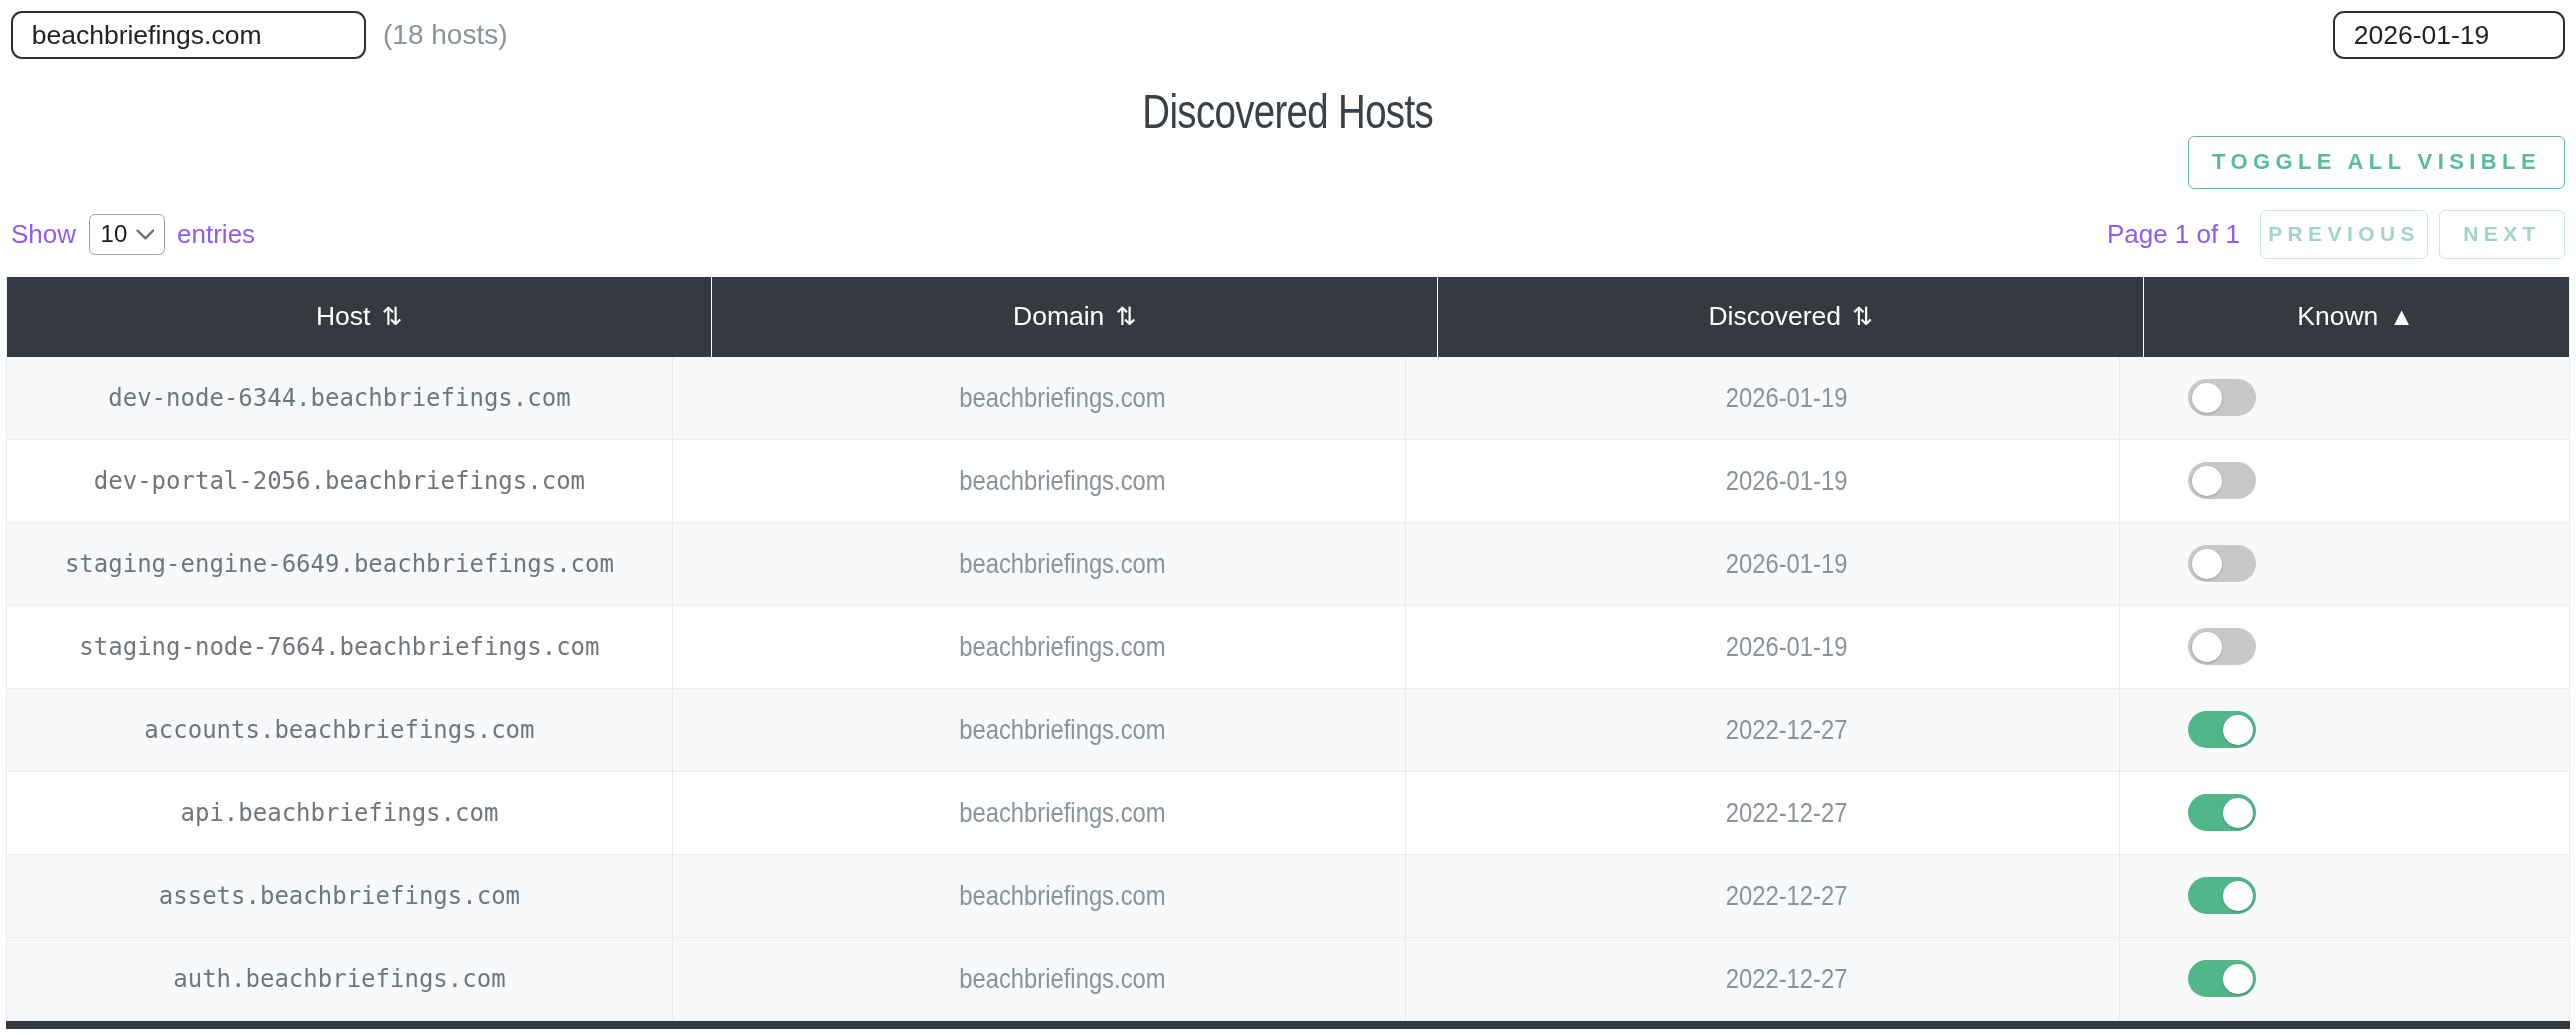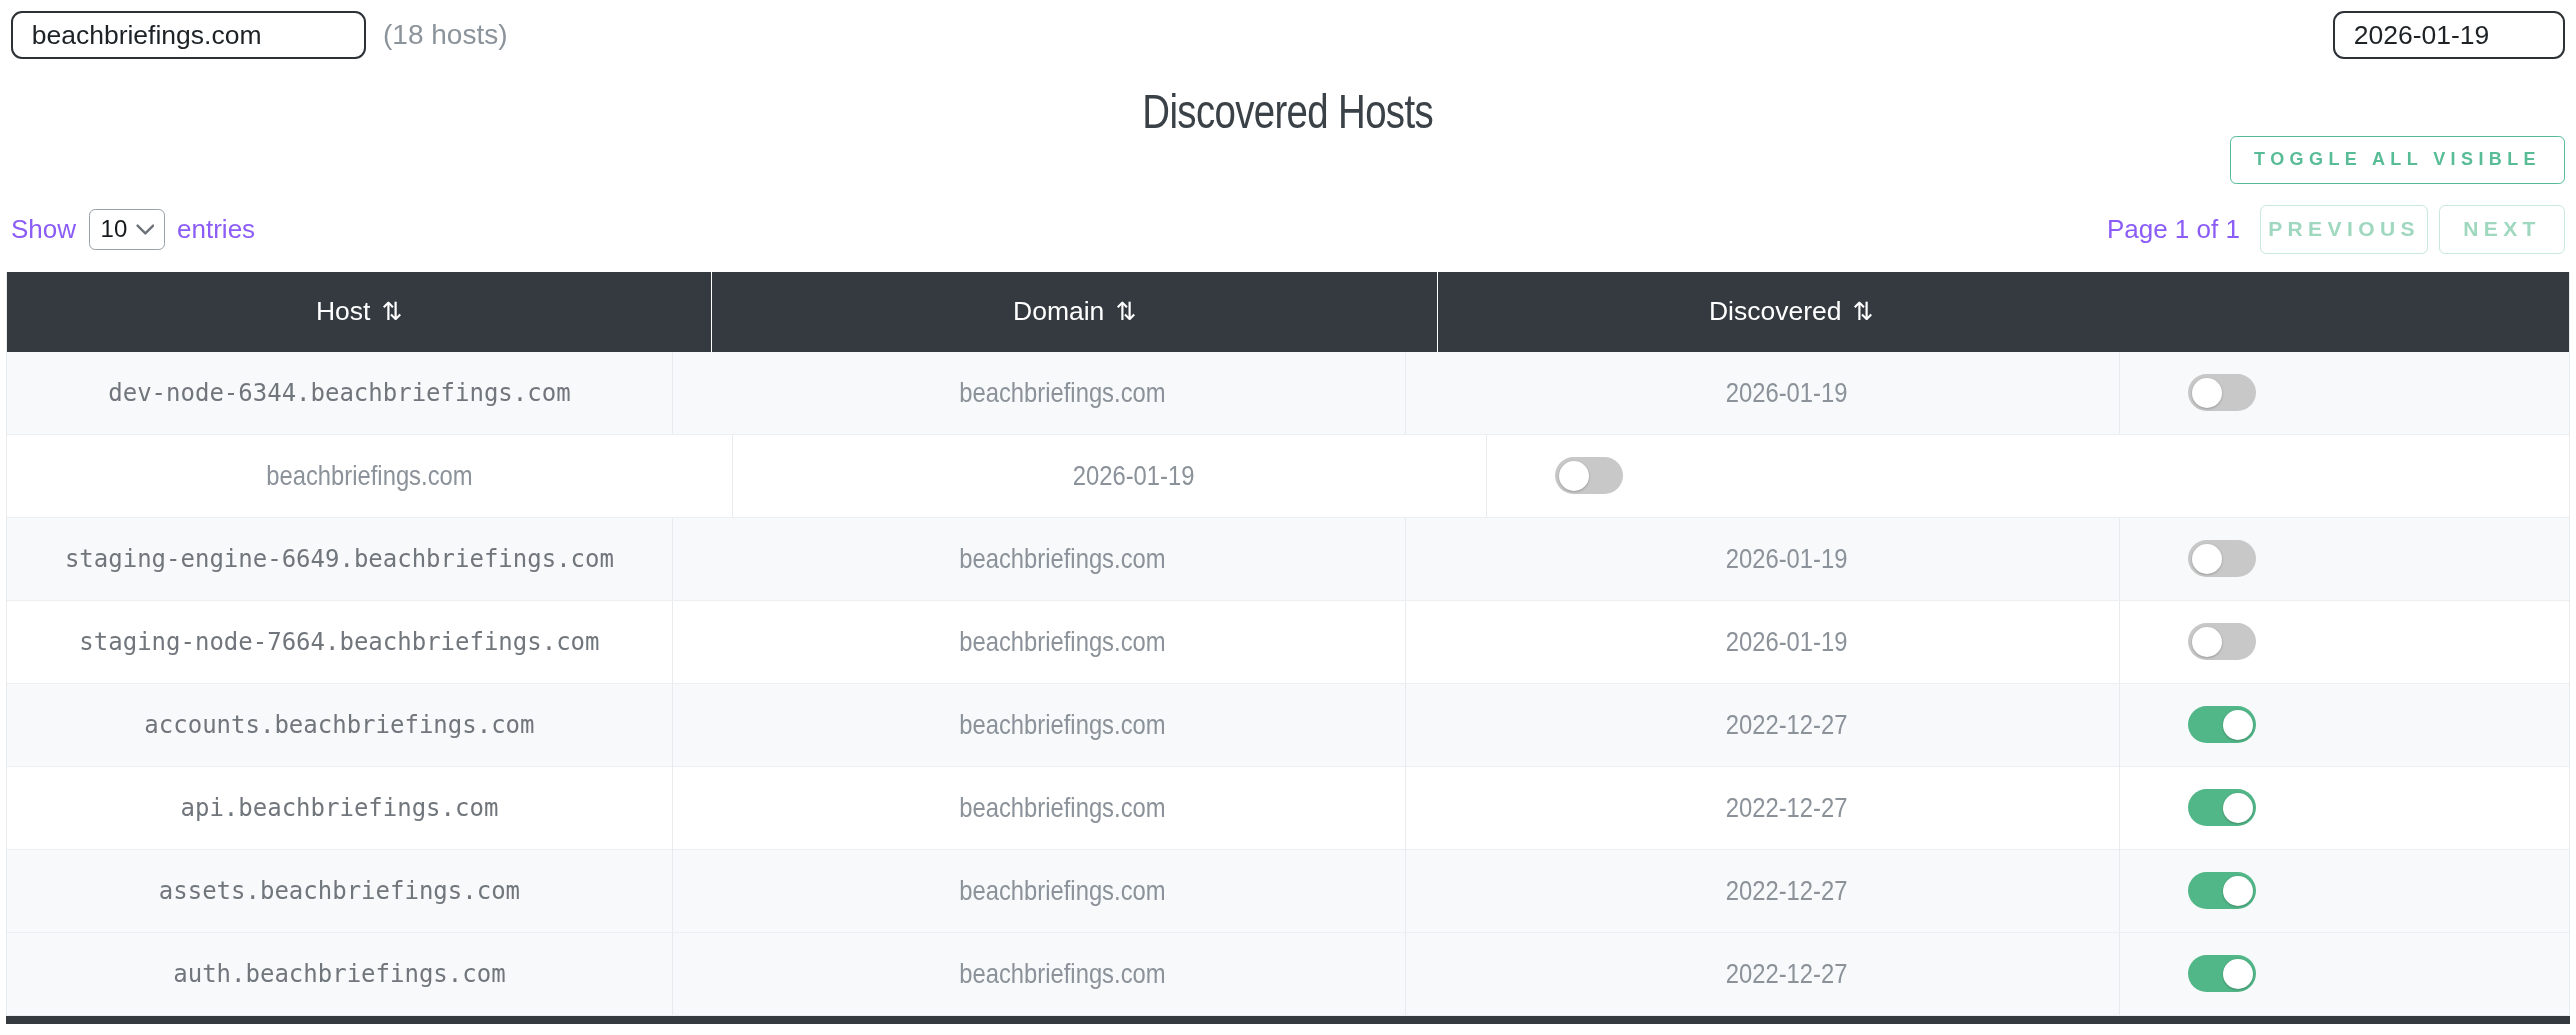--- a/index.html
+++ b/index.html
@@ -18,21 +18,21 @@
 
   
   .title-row { text-align:center; margin-top:25px; height:50px; }
   .page-title { display:inline-block; font-size:48px; font-weight:400; color:#3a4147;
                 transform:scaleX(0.80); letter-spacing:-0.8px; white-space:nowrap; }
 
   
   .btn-row { display:flex; justify-content:flex-end; padding:0 11px; margin-top:1.6px; }
   .btn { background:#fff; border-radius:6.2px; font-family:"Liberation Sans",sans-serif;
          font-weight:700; cursor:pointer; white-space:nowrap; }
-  .btn-accent { border:1.6px solid #56bb95; color:#58bc96; font-size:18px;
+  .btn-accent { border:1.6px solid #56bb95; color:#58bc96; font-size:22px;
                 letter-spacing:5.4px; padding:12.5px 23px; }
   .btn-pale { border:1.6px solid #c8e9da; color:#9fd8bf; font-size:21px;
               letter-spacing:5.4px; padding:11.7px 0; text-align:center; }
   #prev-btn { width:168px; margin-left:17px; }
   #next-btn { width:126px; margin-left:11px; }
 
   
   .controls { display:flex; align-items:center; padding:0 11px; margin-top:18.7px; height:54px; }
   .muted { font-size:26px; color:#8b5cf6; }
   .select-box { display:inline-flex; align-items:center; justify-content:space-between;
@@ -116,39 +116,44 @@
       <span class="sort-icon">⇅</span>
     </div>
     <div class="th col-domain">
       <span>Domain</span>
       <span class="sort-icon">⇅</span>
     </div>
     <div class="th col-disc">
       <span>Discovered</span>
       <span class="sort-icon">⇅</span>
     </div>
+    <div class="th col-known">
+      <span>Known</span>
+      <span class="sort-icon">▲</span>
+    </div>
   </div>
 
   <div id="table-body">
   <div class="row">
     <div class="cell col-host host-cell">dev-node-6344.beachbriefings.com</div>
     <div class="cell col-domain">
       <span class="cond">beachbriefings.com</span>
     </div>
     <div class="cell col-disc">
       <span class="cond">2026-01-19</span>
     </div>
     <div class="cell col-known known-cell">
       <div class="toggle off">
         <div class="knob"></div>
       </div>
     </div>
   </div>
 
   <div class="row">
+    <div class="cell col-host host-cell">dev-portal-2056.beachbriefings.com</div>
     <div class="cell col-domain">
       <span class="cond">beachbriefings.com</span>
     </div>
     <div class="cell col-disc">
       <span class="cond">2026-01-19</span>
     </div>
     <div class="cell col-known known-cell">
       <div class="toggle off">
         <div class="knob"></div>
       </div>

